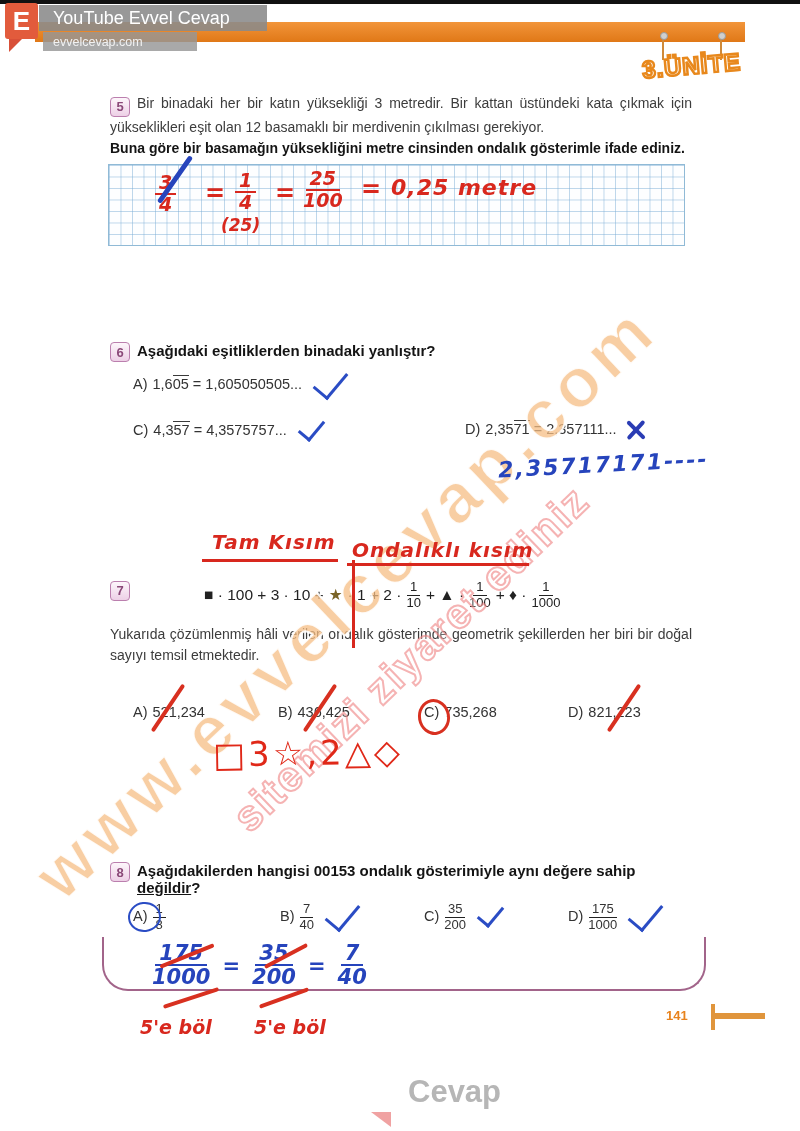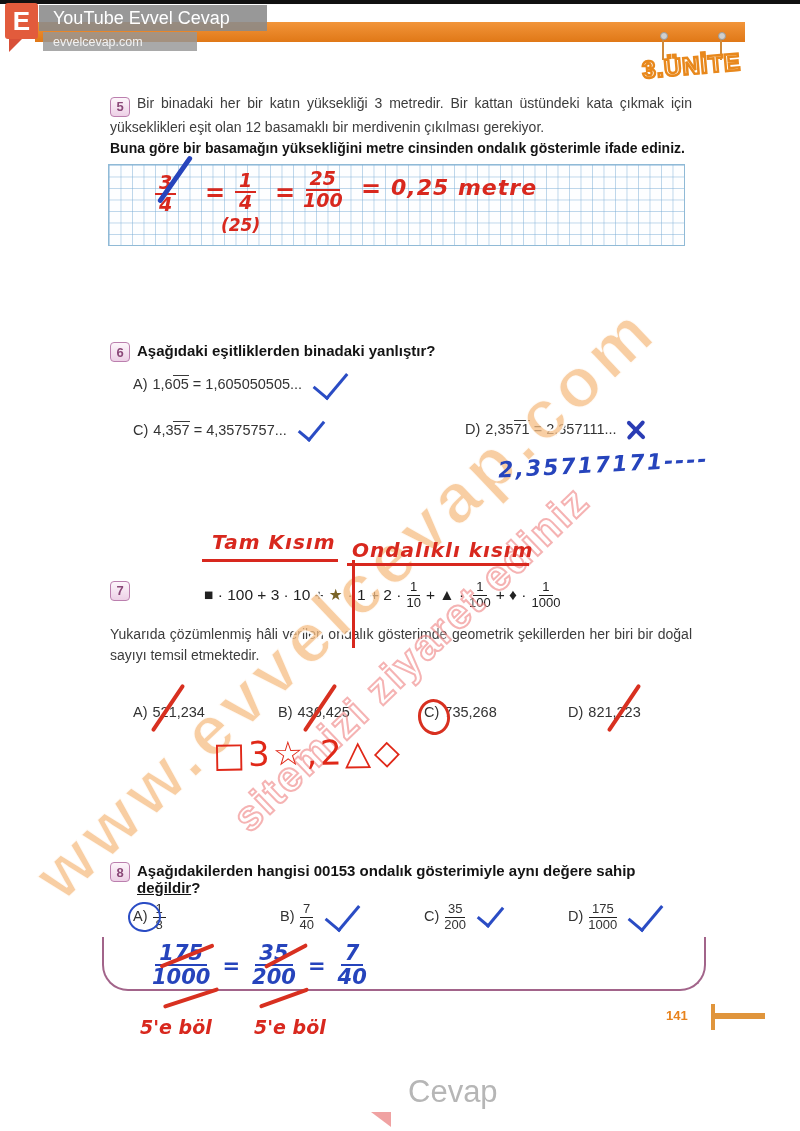--- a/index.html
+++ b/index.html
@@ -79,21 +79,21 @@
 
   
   .bracket{left:102px;top:937px;width:600px;height:52px;border:2.5px solid #a2648a;border-top:none;
            border-bottom-left-radius:26px;border-bottom-right-radius:26px;z-index:3;}
   .pagenum{color:#e8831d;font-size:13px;font-weight:bold;}
   .pmark-v{left:711px;top:1004px;width:4px;height:26px;background:#e0953c;}
   .pmark-h{left:715px;top:1013px;width:50px;height:6px;background:#e0953c;}
   .flogo-box{left:291px;top:1072px;width:106px;height:40px;background:#f0a2a2;border-radius:2px;
              display:flex;align-items:center;justify-content:center;color:#fff;font-weight:bold;font-size:29px;}
   .flogo-tail{left:371px;top:1112px;width:0;height:0;border-top:15px solid #f0a2a2;border-left:20px solid transparent;}
-  .flogo-gray{left:408px;top:1074px;color:#b6b6b6;font-weight:normal;font-size:31px;}
+  .flogo-gray{left:408px;top:1074px;color:#b6b6b6;font-weight:bold;font-size:31px;}
   .z10{z-index:10;}
 </style>
 </head>
 <body>
 
 <div id="page">
 
   <div class="abs topbar"></div>
   <div class="abs orangeband"></div>
   <div class="abs elogo">

